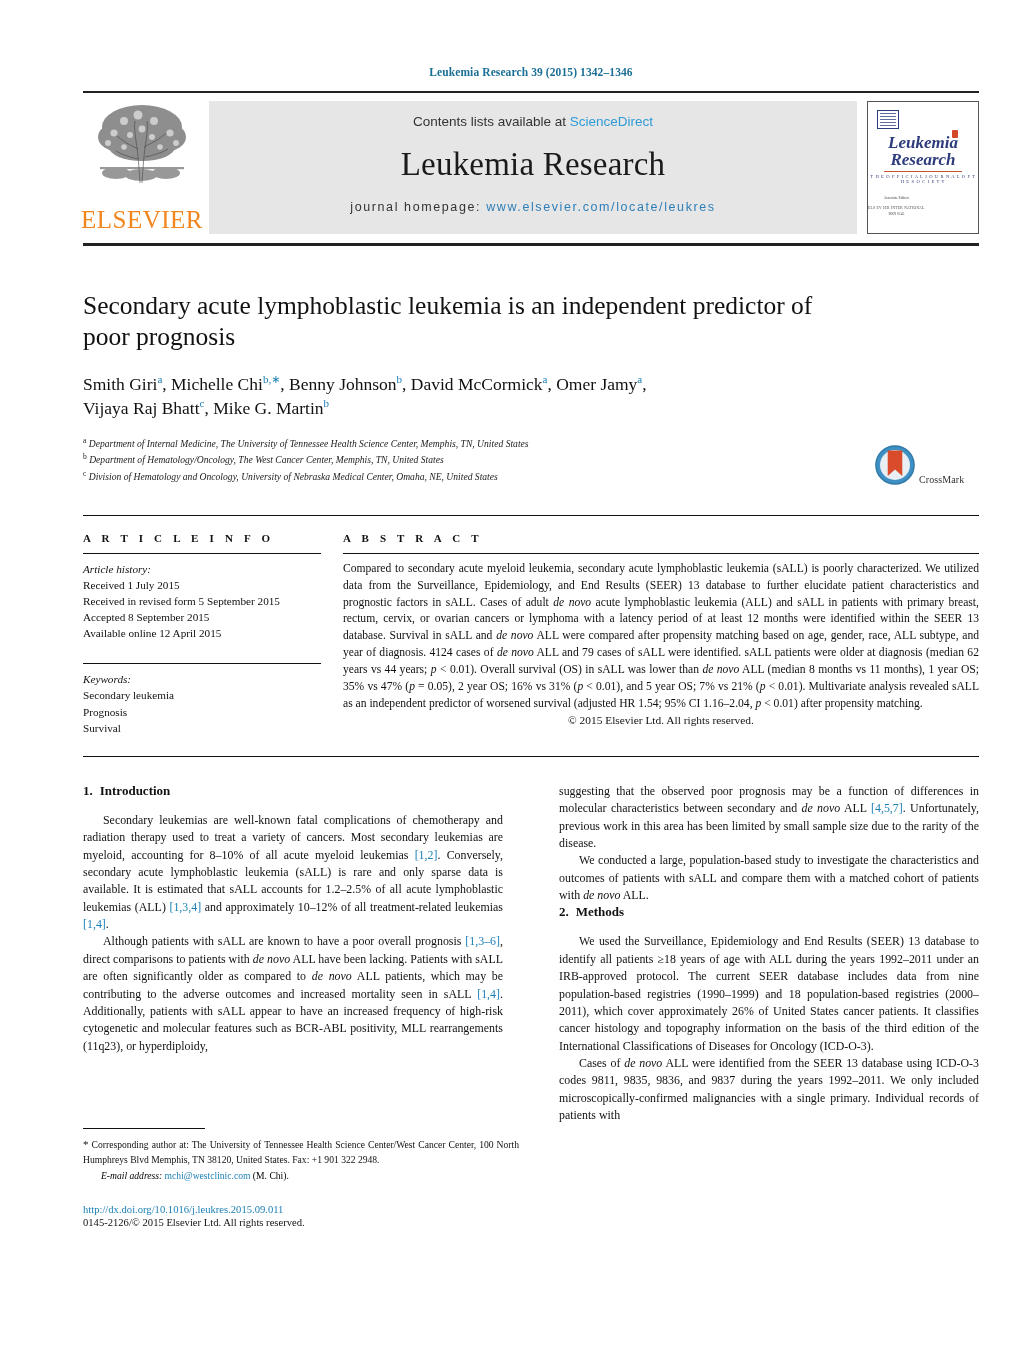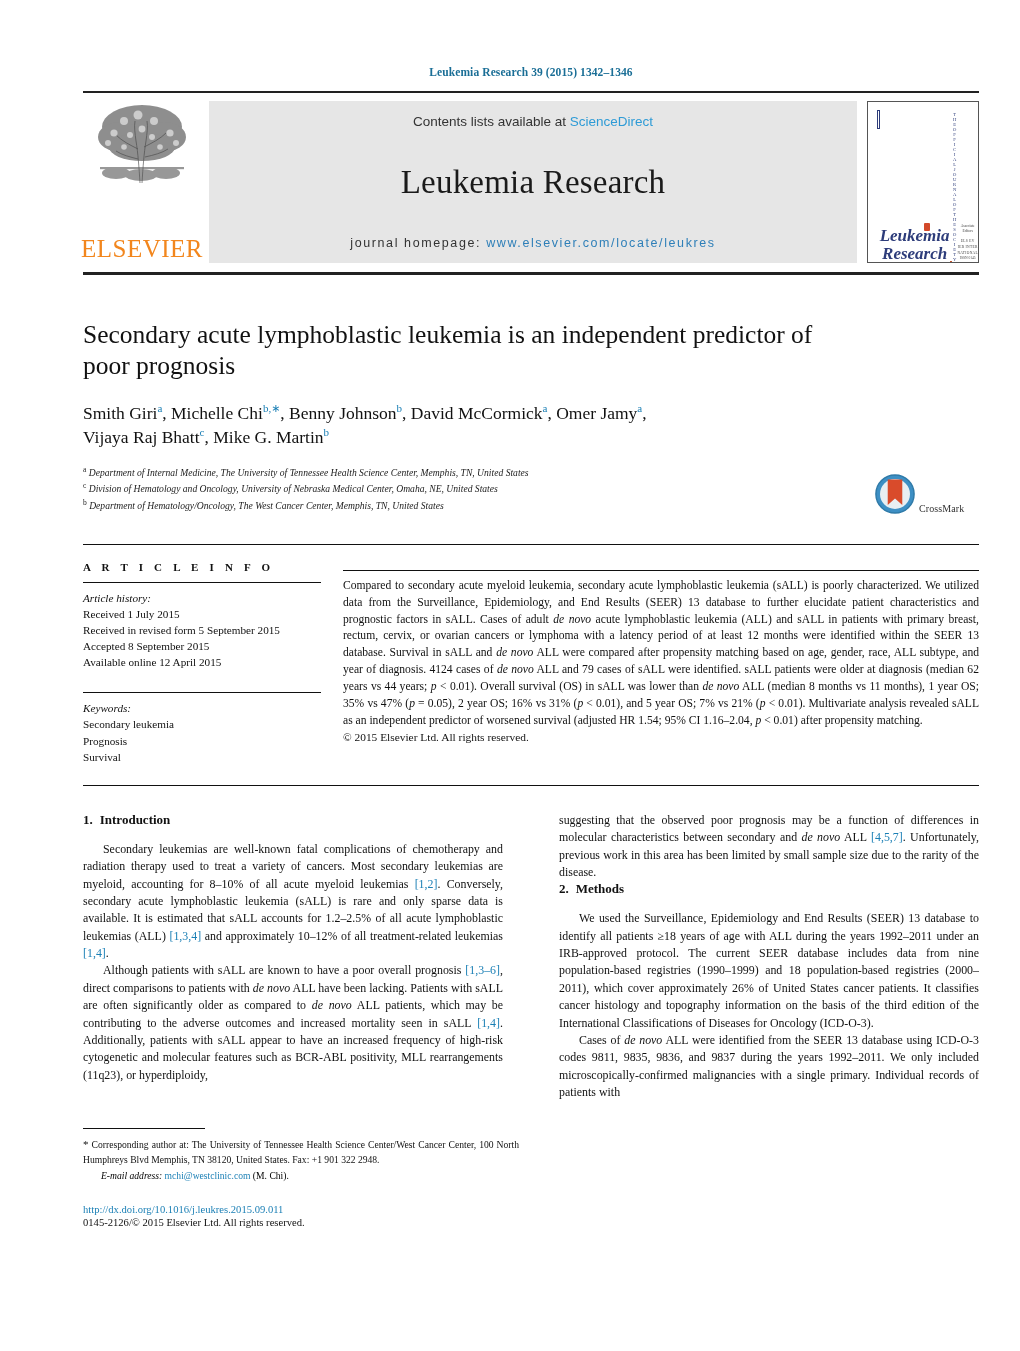--- a/index.html
+++ b/index.html
@@ -64,21 +64,21 @@
   }
   .center-band {
     flex: 1 1 auto;
     background: #e6e6e6;
     margin-left: 8px;
     margin-right: 10px;
     display: flex;
     flex-direction: column;
     justify-content: space-between;
     align-items: center;
-    padding: 13px 0 13px 0;
+    padding: 13px 0 20px 0;
     min-height: 100px;
   }
   .contents-line {
     font-family: "Liberation Sans", sans-serif;
     font-size: 13.5px;
     color: #333;
   }
   .contents-line .sd-link { color: #2e9bd6; }
   .journal-title {
     font-family: "Liberation Serif", serif;
@@ -95,22 +95,22 @@
   }
   .homepage-line .hp-link { color: #2e7fb8; }
 
   .cover-block {
     width: 112px;
     flex: 0 0 112px;
     border: 1.2px solid #555;
     background: #fff;
     position: relative;
     display: flex;
-    flex-direction: row;
-    align-items: flex-end;
+    flex-direction: column;
+    align-items: flex-start;
     padding-top: 8px;
     box-sizing: border-box;
   }
   .cover-mini-logo {
     width: 20px; height: 17px;
     border: 1px solid #2d3c7a;
     background: #fff;
     align-self: flex-start;
     margin-left: 9px;
     position: relative;
@@ -235,21 +235,21 @@
   .abs-rule { border-top: 1.3px solid #111; margin-top: 9px; }
   .abstract-text {
     margin-top: 7px;
     font-size: 11.6px;
     line-height: 1.46;
     text-align: justify;
     color: #111;
   }
   .abstract-text .ital { font-style: italic; }
   .copyright {
-    text-align: left;
+    text-align: center;
     font-size: 11.4px;
     margin-top: 1px;
     color: #111;
   }
 
   
   .body-rule {
     border-top: 1.3px solid #111;
     margin-top: 20px;
   }
@@ -384,22 +384,22 @@
 
   <div class="title-area">
     <div class="title-col">
       <h1 class="paper-title">Secondary acute lymphoblastic leukemia is an independent predictor of poor prognosis</h1>
       <div class="authors">
         <div id="author-line-1"><span>Smith Giri</span><sup>a</sup>, <span>Michelle Chi</span><sup>b,∗</sup>, <span>Benny Johnson</span><sup>b</sup>, <span>David McCormick</span><sup>a</sup>, <span>Omer Jamy</span><sup>a</sup>,</div>
         <div id="author-line-2"><span>Vijaya Raj Bhatt</span><sup>c</sup>, <span>Mike G. Martin</span><sup>b</sup></div>
       </div>
       <div class="affiliations" id="affiliation-list">
           <div><sup>a</sup> Department of Internal Medicine, The University of Tennessee Health Science Center, Memphis, TN, United States</div>
+          <div><sup>b</sup> Department of Hematology/Oncology, The West Cancer Center, Memphis, TN, United States</div>
           <div><sup>c</sup> Division of Hematology and Oncology, University of Nebraska Medical Center, Omaha, NE, United States</div>
-          <div><sup>b</sup> Department of Hematology/Oncology, The West Cancer Center, Memphis, TN, United States</div>
         </div>
     </div>
     <div class="crossmark">
       <svg class="cm-badge" viewBox="0 0 44 44">
         <circle cx="22" cy="22" r="21" fill="#3d8fc4"></circle>
         <circle cx="22" cy="22" r="16.5" fill="#e8eef2"></circle>
         <circle cx="22" cy="22" r="21" fill="none" stroke="#2f7aa8" stroke-width="1.6"></circle>
         <path d="M14 6 L30 6 L30 34 L22 27 L14 34 Z" fill="#d94b2b"></path>
       </svg>
       <div class="cm-text">CrossMark</div>
@@ -426,20 +426,21 @@
         <div class="ital">Keywords:</div>
         <div id="keyword-lines">
             <div>Secondary leukemia</div>
             <div>Prognosis</div>
             <div>Survival</div>
           </div>
       </div>
     </div>
 
     <div class="abs-col">
+      <div class="sec-label">A B S T R A C T</div>
       <div class="abs-rule"></div>
       <div class="abstract-text" id="abstract-body">Compared to secondary acute myeloid leukemia, secondary acute lymphoblastic leukemia (sALL) is poorly characterized. We utilized data from the Surveillance, Epidemiology, and End Results (SEER) 13 database to further elucidate patient characteristics and prognostic factors in sALL. Cases of adult <span class="ital">de novo</span> acute lymphoblastic leukemia (ALL) and sALL in patients with primary breast, rectum, cervix, or ovarian cancers or lymphoma with a latency period of at least 12 months were identified within the SEER 13 database. Survival in sALL and <span class="ital">de novo</span> ALL were compared after propensity matching based on age, gender, race, ALL subtype, and year of diagnosis. 4124 cases of <span class="ital">de novo</span> ALL and 79 cases of sALL were identified. sALL patients were older at diagnosis (median 62 years vs 44 years; <span class="ital">p</span> &lt; 0.01). Overall survival (OS) in sALL was lower than <span class="ital">de novo</span> ALL (median 8 months vs 11 months), 1 year OS; 35% vs 47% (<span class="ital">p</span> = 0.05), 2 year OS; 16% vs 31% (<span class="ital">p</span> &lt; 0.01), and 5 year OS; 7% vs 21% (<span class="ital">p</span> &lt; 0.01). Multivariate analysis revealed sALL as an independent predictor of worsened survival (adjusted HR 1.54; 95% CI 1.16–2.04, <span class="ital">p</span> &lt; 0.01) after propensity matching.</div>
       <div class="copyright">© 2015 Elsevier Ltd. All rights reserved.</div>
     </div>
   </div>
 
   <div class="body-rule"></div>
 
   <div class="body-cols">
     <div class="bcol">
@@ -447,20 +448,21 @@
         <span class="num">1.</span><span>Introduction</span>
       </h2>
       <div id="intro-left">
           <p class="para">Secondary leukemias are well-known fatal complications of chemotherapy and radiation therapy used to treat a variety of cancers. Most secondary leukemias are myeloid, accounting for 8–10% of all acute myeloid leukemias <span class="ref">[1,2]</span>. Conversely, secondary acute lymphoblastic leukemia (sALL) is rare and only sparse data is available. It is estimated that sALL accounts for 1.2–2.5% of all acute lymphoblastic leukemias (ALL) <span class="ref">[1,3,4]</span> and approximately 10–12% of all treatment-related leukemias <span class="ref">[1,4]</span>.</p>
           <p class="para">Although patients with sALL are known to have a poor overall prognosis <span class="ref">[1,3–6]</span>, direct comparisons to patients with <span class="ital">de novo</span> ALL have been lacking. Patients with sALL are often significantly older as compared to <span class="ital">de novo</span> ALL patients, which may be contributing to the adverse outcomes and increased mortality seen in sALL <span class="ref">[1,4]</span>. Additionally, patients with sALL appear to have an increased frequency of high-risk cytogenetic and molecular features such as BCR-ABL positivity, MLL rearrangements (11q23), or hyperdiploidy,</p>
         </div>
     </div>
     <div class="bcol">
       <div id="intro-right">
           <p class="para noindent">suggesting that the observed poor prognosis may be a function of differences in molecular characteristics between secondary and <span class="ital">de novo</span> ALL <span class="ref">[4,5,7]</span>. Unfortunately, previous work in this area has been limited by small sample size due to the rarity of the disease.</p>
+          <p class="para">We conducted a large, population-based study to investigate the characteristics and outcomes of patients with sALL and compare them with a matched cohort of patients with <span class="ital">de novo</span> ALL.</p>
         </div>
       <h2 class="sec-head methods-head">
         <span class="num">2.</span><span>Methods</span>
       </h2>
       <div id="methods-body">
           <p class="para">We used the Surveillance, Epidemiology and End Results (SEER) 13 database to identify all patients ≥18 years of age with ALL during the years 1992–2011 under an IRB-approved protocol. The current SEER database includes data from nine population-based registries (1990–1999) and 18 population-based registries (2000–2011), which cover approximately 26% of United States cancer patients. It classifies cancer histology and topography information on the basis of the third edition of the International Classifications of Diseases for Oncology (ICD-O-3).</p>
           <p class="para">Cases of <span class="ital">de novo</span> ALL were identified from the SEER 13 database using ICD-O-3 codes 9811, 9835, 9836, and 9837 during the years 1992–2011. We only included microscopically-confirmed malignancies with a single primary. Individual records of patients with</p>
         </div>
     </div>
   </div>

